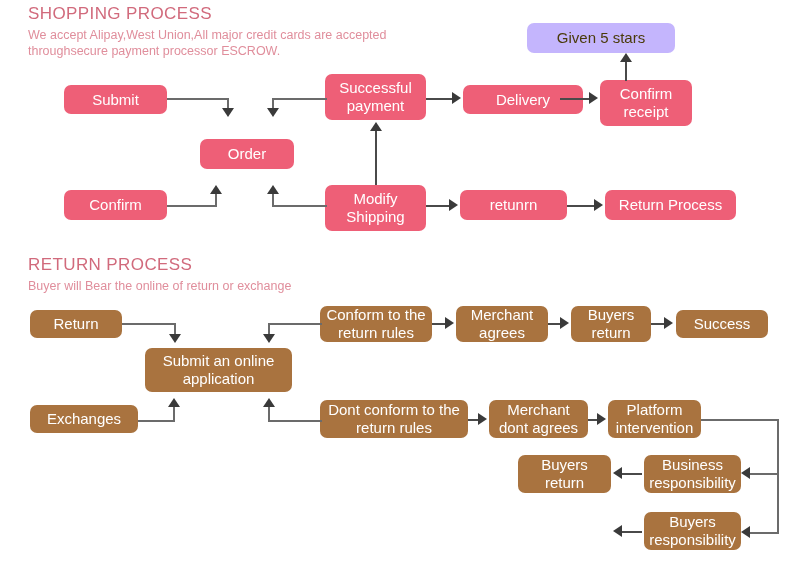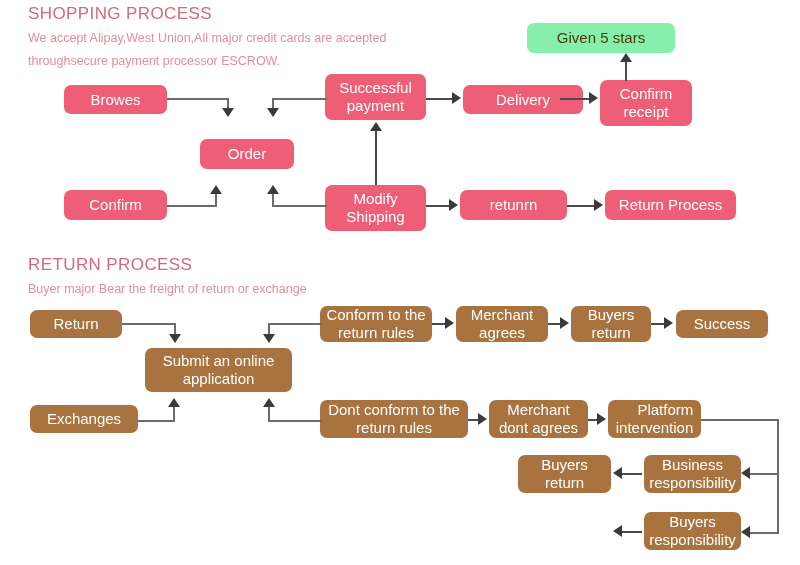--- a/index.html
+++ b/index.html
@@ -15,21 +15,21 @@
   .sec-title{
     position:absolute;
     font-size:17px;
     letter-spacing:.4px;
     color:#d16a7c;
     white-space:nowrap;
   }
   .sec-sub{
     position:absolute;
     font-size:12.5px;
-    line-height:23px;
+    line-height:16px;
     color:#e08e9c;
     white-space:pre-line;
   }
 
   
   .box{
     position:absolute;
     box-sizing:border-box;
     display:flex;
     align-items:center;
@@ -37,21 +37,21 @@
     text-align:center;
     border-radius:7px;
     color:#ffffff;
     font-size:15px;
     line-height:18px;
     padding:2px 4px;
     white-space:pre-line;
   }
   .box.pink{background:#ee5f77;}
   .box.brown{background:#a9733f;}
-  .box.gold{background:#86efac;color:#4a3a0a;}
+  .box.gold{background:#c4b5fd;color:#4a3a0a;}
 
   
   .ln{position:absolute;background:#4a4a4a;}
   .ln.h{height:2px;}
   .ln.v{width:2px;}
   .ln.grey{background:#6b6b6b;}
 
   .arw{position:absolute;width:0;height:0;}
   .arw.r{border-top:6px solid transparent;border-bottom:6px solid transparent;border-left:9px solid #3a3a3a;}
   .arw.l{border-top:6px solid transparent;border-bottom:6px solid transparent;border-right:9px solid #3a3a3a;}
@@ -60,21 +60,21 @@
 </style>
 </head>
 <body>
 
 <div id="canvas">
 
   <div class="sec-title" style="left:28px;top:4px;text-align:right;">SHOPPING PROCESS</div>
   <div class="sec-sub" style="left:28px;top:27px;width:470px;">We accept Alipay,West Union,All major credit cards are accepted
 throughsecure payment processor ESCROW.</div>
 
-  <div class="box pink" style="left:64px;top:85px;width:103px;height:29px;">Browes</div>
+  <div class="box pink" style="left:64px;top:85px;width:103px;height:29px;">Submit</div>
 
   <div class="box pink" style="left:200px;top:139px;width:94px;height:30px;">Order</div>
 
   <div class="box pink" style="left:64px;top:190px;width:103px;height:30px;">Confirm</div>
 
   <div class="box pink" style="left:325px;top:185px;width:101px;height:46px;">Modify
 Shipping</div>
 
   <div class="box pink" style="left:325px;top:74px;width:101px;height:46px;">Successful
 payment</div>
@@ -118,21 +118,21 @@
   <div class="ln v" style="left:625px;top:61px;height:20px;"></div>
   <div class="arw u" style="left:620px;top:53px;"></div>
 
   <div class="ln h" style="left:426px;top:205px;width:24px;"></div>
   <div class="arw r" style="left:449px;top:199px;"></div>
 
   <div class="ln h" style="left:567px;top:205px;width:28px;"></div>
   <div class="arw r" style="left:594px;top:199px;"></div>
 
   <div class="sec-title" style="left:28px;top:255px;">RETURN PROCESS</div>
-  <div class="sec-sub" style="left:28px;top:278px;width:470px;">Buyer major Bear the freight of return or exchange</div>
+  <div class="sec-sub" style="left:28px;top:278px;width:470px;">Buyer will Bear the online of return or exchange</div>
 
   <div class="box brown" style="left:30px;top:310px;width:92px;height:28px;">Return</div>
 
   <div class="box brown" style="left:30px;top:405px;width:108px;height:28px;">Exchanges</div>
 
   <div class="box brown" style="left:145px;top:348px;width:147px;height:44px;">Submit an online
 application</div>
 
   <div class="box brown" style="left:320px;top:306px;width:112px;height:36px;">Conform to the
 return rules</div>
@@ -144,21 +144,21 @@
 return</div>
 
   <div class="box brown" style="left:676px;top:310px;width:92px;height:28px;">Success</div>
 
   <div class="box brown" style="left:320px;top:400px;width:148px;height:38px;">Dont conform to the
 return rules</div>
 
   <div class="box brown" style="left:489px;top:400px;width:99px;height:38px;">Merchant
 dont agrees</div>
 
-  <div class="box brown" style="left:608px;top:400px;width:93px;height:38px;text-align:right;">Platform
+  <div class="box brown" style="left:608px;top:400px;width:93px;height:38px;">Platform
 intervention</div>
 
   <div class="box brown" style="left:644px;top:455px;width:97px;height:38px;">Business
 responsibility</div>
 
   <div class="box brown" style="left:518px;top:455px;width:93px;height:38px;">Buyers
 return</div>
 
   <div class="box brown" style="left:644px;top:512px;width:97px;height:38px;">Buyers
 responsibility</div>

